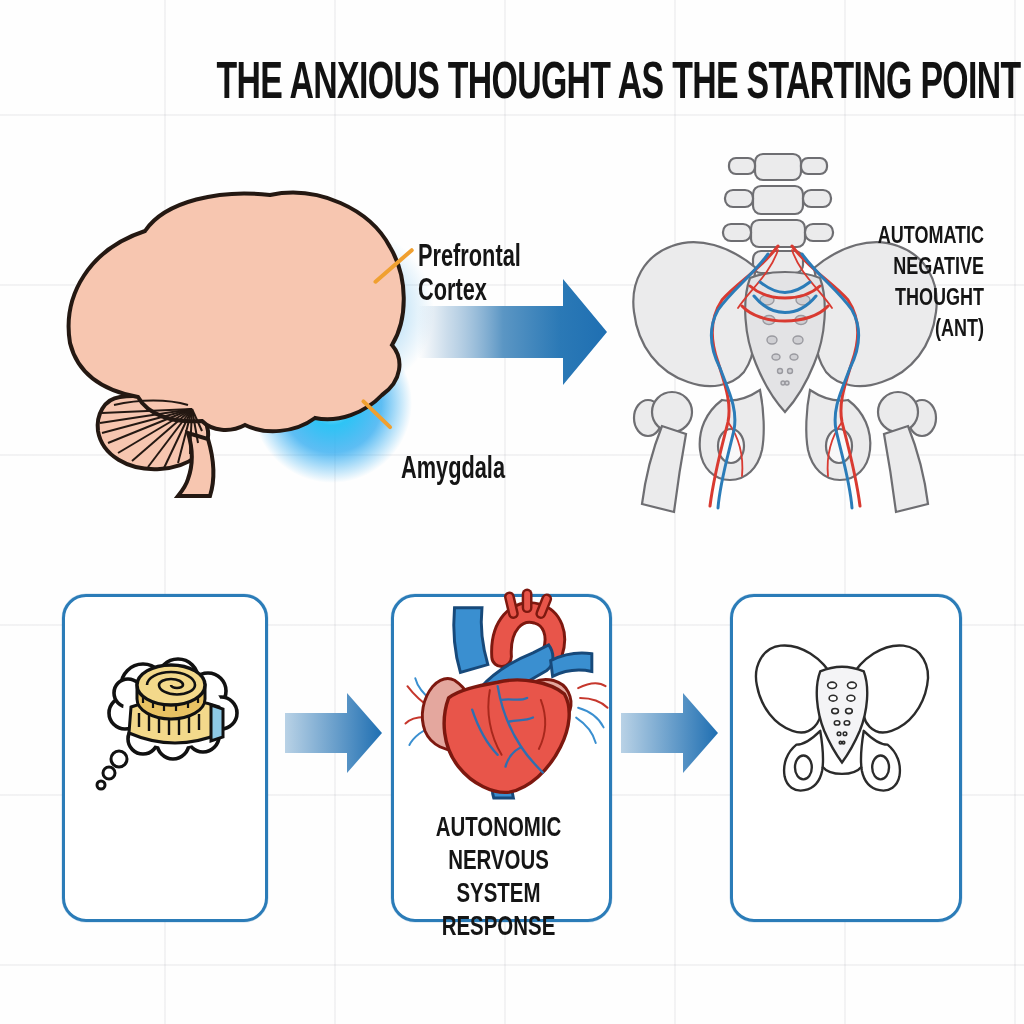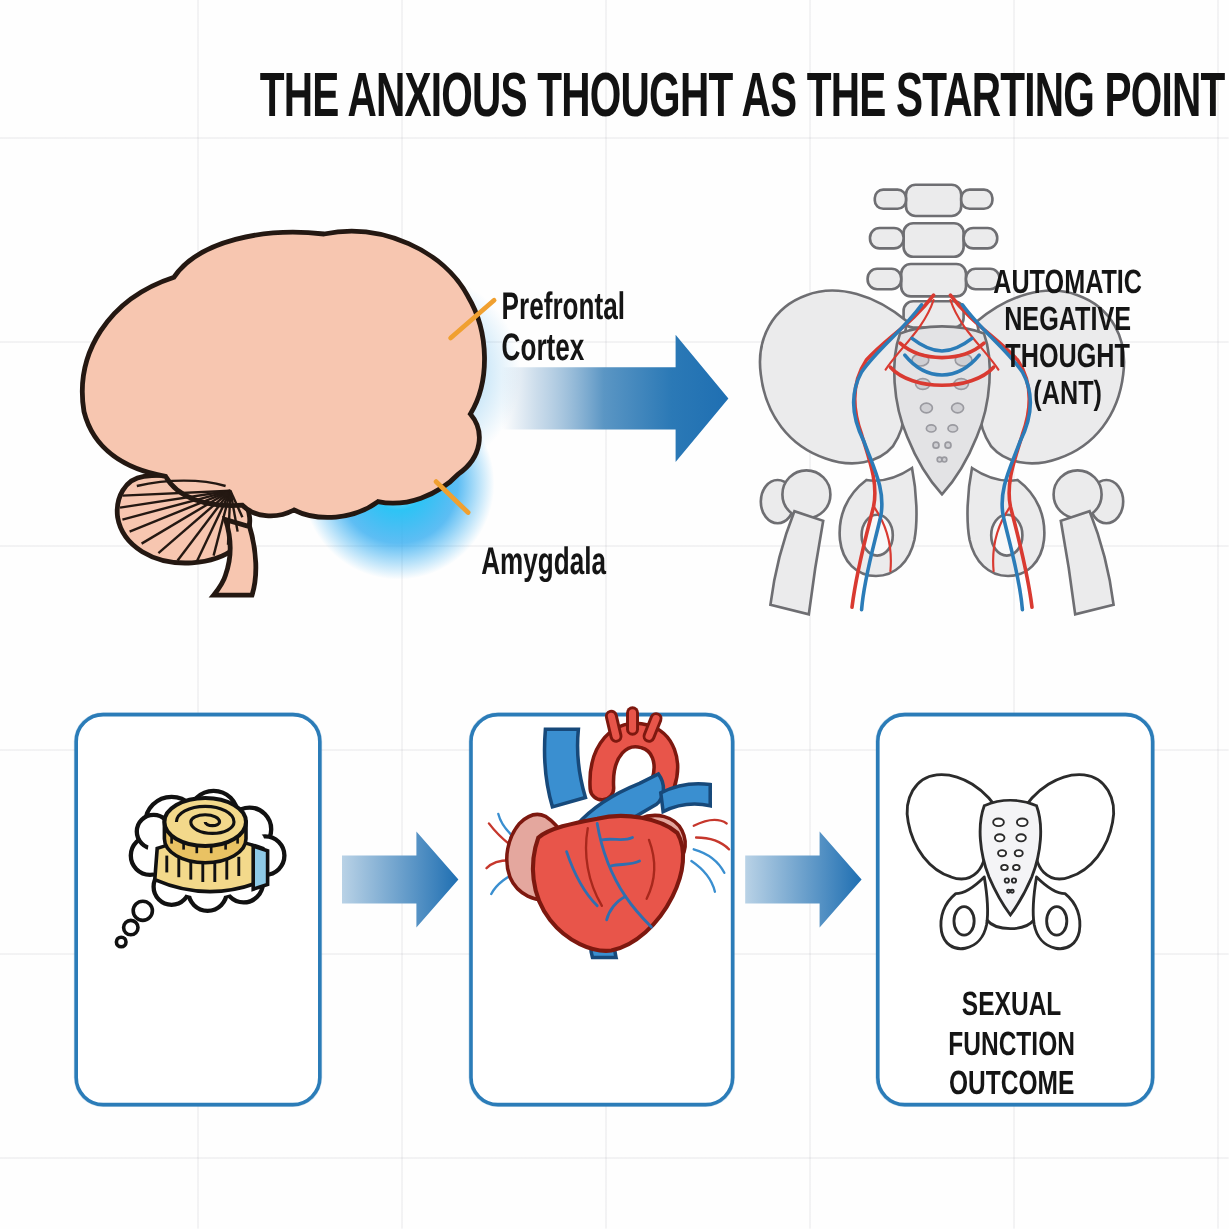--- a/index.html
+++ b/index.html
@@ -15,21 +15,21 @@
   
   .title{left:0;top:54px;width:1024px;text-align:left;}
   .title span{
     display:inline-block;white-space:nowrap;font-weight:bold;font-size:52px;line-height:52px;
     transform:scaleX(0.65);transform-origin:center top;letter-spacing:-1px;color:#121212;
   }
   
   .cond{font-weight:bold;color:#151515;white-space:pre-line;}
   .lbl-brain{font-size:32px;line-height:34px;}
   .lbl-brain span{display:inline-block;transform:scaleX(0.68);transform-origin:left top;white-space:pre-line;}
-  .lbl-ant{left:778px;top:188px;width:224px;text-align:center;font-size:28px;line-height:31px;}
+  .lbl-ant{left:778px;top:188px;width:224px;text-align:right;font-size:24px;line-height:31px;}
   .lbl-ant span{display:inline-block;transform:scaleX(0.75);transform-origin:center top;white-space:pre-line;}
   
   .leader{height:4px;background:#f0a030;border-radius:2px;transform-origin:left center;}
   
   .flowbox{
     border:3px solid #2b7cb8;border-radius:24px;background:#ffffff;
     box-shadow:0 0 0 0.5px rgba(43,124,184,0.25);
   }
   .boxlabel{left:0;right:0;text-align:center;font-size:28px;line-height:33px;font-weight:bold;color:#151515;}
   .boxlabel span{display:inline-block;transform:scaleX(0.73);transform-origin:center top;white-space:pre-line;}
@@ -320,20 +320,25 @@
         <path d="M100,110 C110,108 118,112 126,108"></path>
         <path d="M120,158 C112,162 106,170 104,178"></path>
         <path d="M70,120 C76,138 84,154 96,166"></path>
       </g>
       <g stroke="#a8281c" stroke-width="2">
         <path d="M88,100 C84,122 88,146 100,166"></path>
         <path d="M140,110 C146,126 146,144 138,160"></path>
       </g>
     </g>
   </svg>
+  <div class="abs boxlabel" style="left:391px;top:810px;width:215px">
+    <span>AUTONOMIC
+NERVOUS SYSTEM
+RESPONSE</span>
+  </div>
 
   <svg class="abs" style="left:621px;top:693px" width="98" height="80" viewBox="0 0 98 80">
     <polygon points="0,20 62,20 62,0 97,40 62,80 62,60 0,60" fill="url(#smarrow)"></polygon>
   </svg>
 
   <div class="abs flowbox" style="left:730px;top:594px;width:226px;height:322px"></div>
   <svg class="abs" style="left:743px;top:627px" width="198" height="170" viewBox="0 0 200 170">
     <g fill="#ffffff" stroke="#2b2b2b" stroke-width="2.4" stroke-linejoin="round">
       <path d="M92,52 C80,30 58,16 38,18 C20,20 10,38 14,58 C18,80 32,98 50,104 C58,107 66,106 72,100 C78,94 80,84 78,74 C82,66 88,58 92,52 Z"></path>
       <path d="M108,52 C120,30 142,16 162,18 C180,20 190,38 186,58 C182,80 168,98 150,104 C142,107 134,106 128,100 C122,94 120,84 122,74 C118,66 112,58 108,52 Z"></path>
@@ -352,18 +357,14 @@
       <ellipse cx="95" cy="96" rx="2.8" ry="2.2"></ellipse>
         <ellipse cx="105" cy="96" rx="2.8" ry="2.2"></ellipse>
       <circle cx="97" cy="107" r="1.8"></circle>
         <circle cx="103" cy="107" r="1.8"></circle>
       <circle cx="98.5" cy="116" r="1.3"></circle>
         <circle cx="101.5" cy="116" r="1.3"></circle>
     </g>
     <ellipse cx="61" cy="141" rx="8.5" ry="12" fill="#ffffff" stroke="#2b2b2b" stroke-width="2.4"></ellipse>
     <ellipse cx="139" cy="141" rx="8.5" ry="12" fill="#ffffff" stroke="#2b2b2b" stroke-width="2.4"></ellipse>
   </svg>
-  <div class="abs boxlabel" style="left:730px;top:820px;width:226px">
-    <span>SEXUAL FUNCTION
-OUTCOME</span>
-  </div>
 
 </div>
 
 </body></html>

